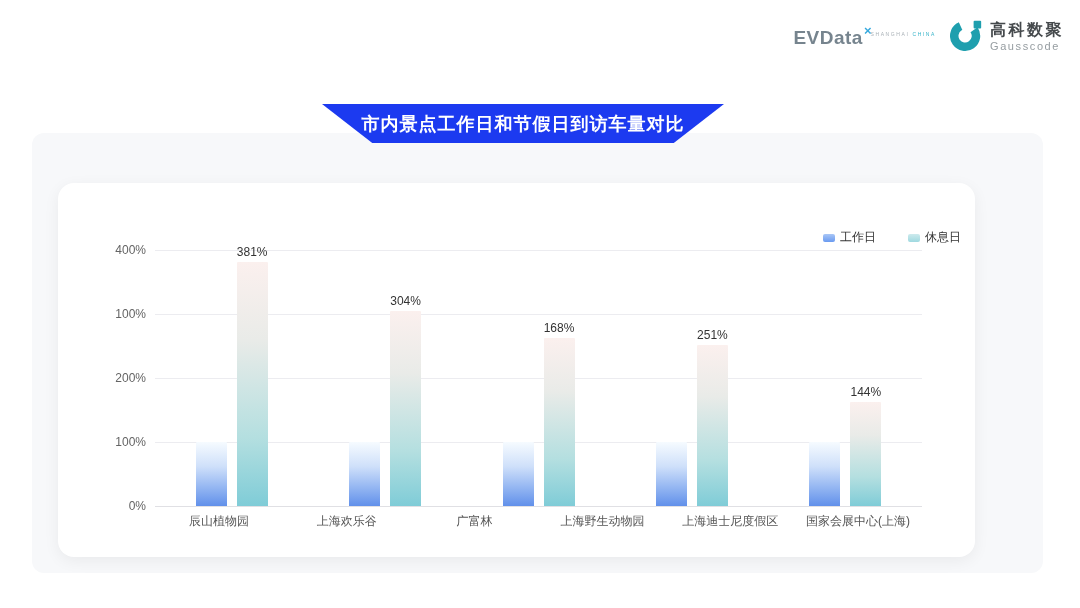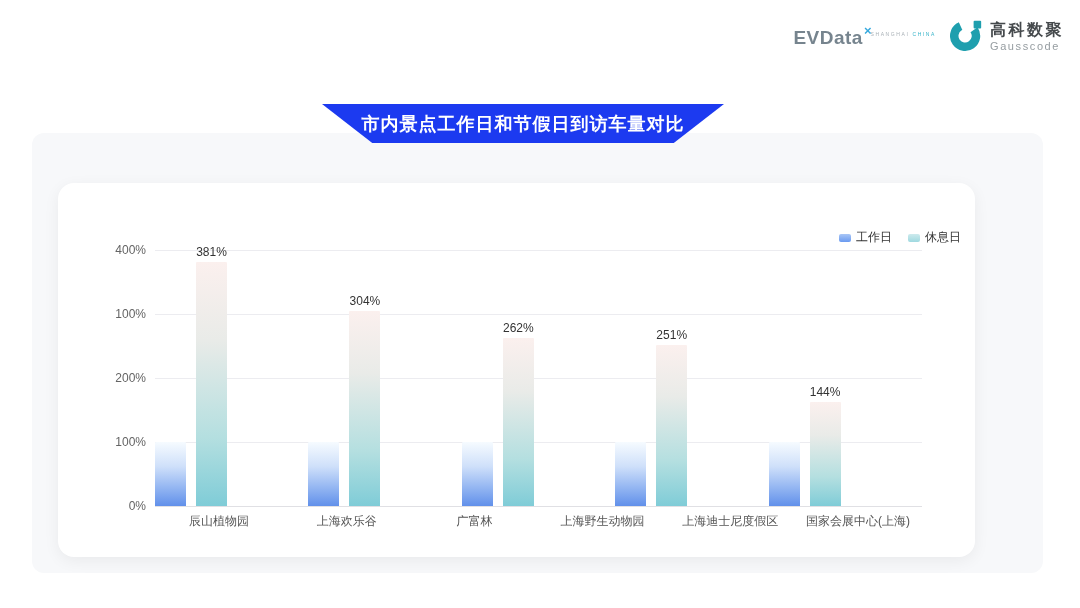--- a/index.html
+++ b/index.html
@@ -28,36 +28,36 @@
   .banner span { color:#ffffff; font-size:18px; font-weight:700; letter-spacing:1px; }
 
   
   .panel { position:absolute; left:32px; top:133px; width:1011px; height:440px;
            background:#f7f8fa; border-radius:12px; }
   .card  { position:absolute; left:58px; top:183px; width:917px; height:374px;
            background:#ffffff; border-radius:16px;
            box-shadow:0 4px 16px rgba(0,0,0,0.06); }
 
   
-  .legend { position:absolute; right:14px; top:46px; display:flex; gap:16px;
+  .legend { position:absolute; right:14px; top:46px; display:flex; gap:32px;
             font-size:12px; color:#333333; align-items:center; }
   .legend-item { display:flex; align-items:center; gap:5px; cursor:pointer; }
   .sw { width:12px; height:8px; border-radius:2px; display:inline-block; }
   .sw-workday { background:linear-gradient(180deg,#a9c6f6 0%,#6a9af0 100%); }
   .sw-restday { background:linear-gradient(180deg,#cdeaed 0%,#9fd9e0 100%); }
 
   
   .y-axis { position:absolute; left:18px; top:67px; width:70px; height:256px; }
   .y-tick { position:absolute; right:0; font-size:12px; color:#646464; transform:translateY(-50%); }
   .grid-area { position:absolute; left:97px; top:67px; width:767px; height:256px; }
   .gridline { position:absolute; left:0; width:100%; height:1px; background:#ececf0; }
   .gridline.base { background:#e0e0e4; }
   .bars-row { position:absolute; left:97px; top:67px; width:767px; height:256px;
               display:flex; }
-  .bar-group { flex:1; display:flex; align-items:flex-end; justify-content:flex-start; gap:10px; }
+  .bar-group { flex:1; display:flex; align-items:flex-end; justify-content:center; gap:10px; }
   .bar-workday { width:31px; border-radius:1px 1px 0 0;
          background:linear-gradient(180deg,#f6fbff 0%,#cfe0fa 38%,#8db1f1 75%,#6190ea 100%); }
   .bar-rest-wrap { position:relative; width:31px; }
   .bar-restday { width:31px; height:100%; border-radius:1px 1px 0 0;
          background:linear-gradient(180deg,#fbf0ee 0%,#e9ebe8 32%,#b4dfe0 72%,#7fccd7 100%); }
   .bar-value { position:absolute; bottom:100%; left:50%; transform:translateX(-50%);
                margin-bottom:3px; font-size:12px; color:#333333; white-space:nowrap; }
   .x-axis { position:absolute; left:97px; top:330px; width:767px; display:flex; }
   .x-label { flex:1; text-align:center; font-size:12px; color:#555555; }
 </style>
@@ -135,21 +135,21 @@
         <div class="bar-group">
           <div class="bar-workday" style="height: 64px;"></div>
           <div class="bar-rest-wrap" style="height: 194.56px;">
             <span class="bar-value">304%</span>
             <div class="bar-restday"></div>
           </div>
         </div>
         <div class="bar-group">
           <div class="bar-workday" style="height: 64px;"></div>
           <div class="bar-rest-wrap" style="height: 167.68px;">
-            <span class="bar-value">262%</span>
+            <span class="bar-value">168%</span>
             <div class="bar-restday"></div>
           </div>
         </div>
         <div class="bar-group">
           <div class="bar-workday" style="height: 64px;"></div>
           <div class="bar-rest-wrap" style="height: 160.64px;">
             <span class="bar-value">251%</span>
             <div class="bar-restday"></div>
           </div>
         </div>

